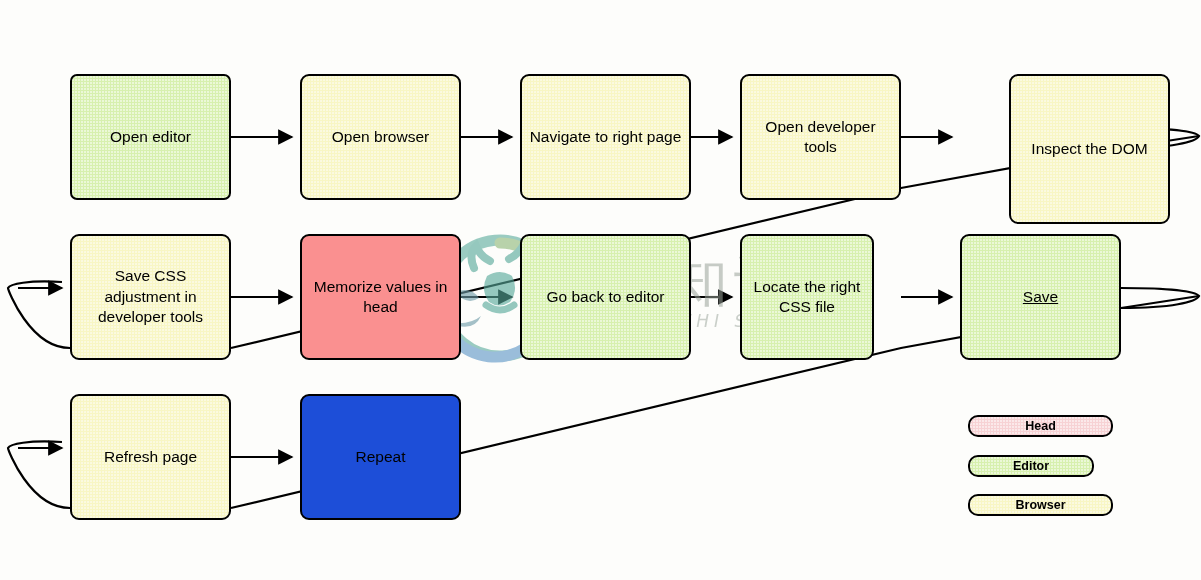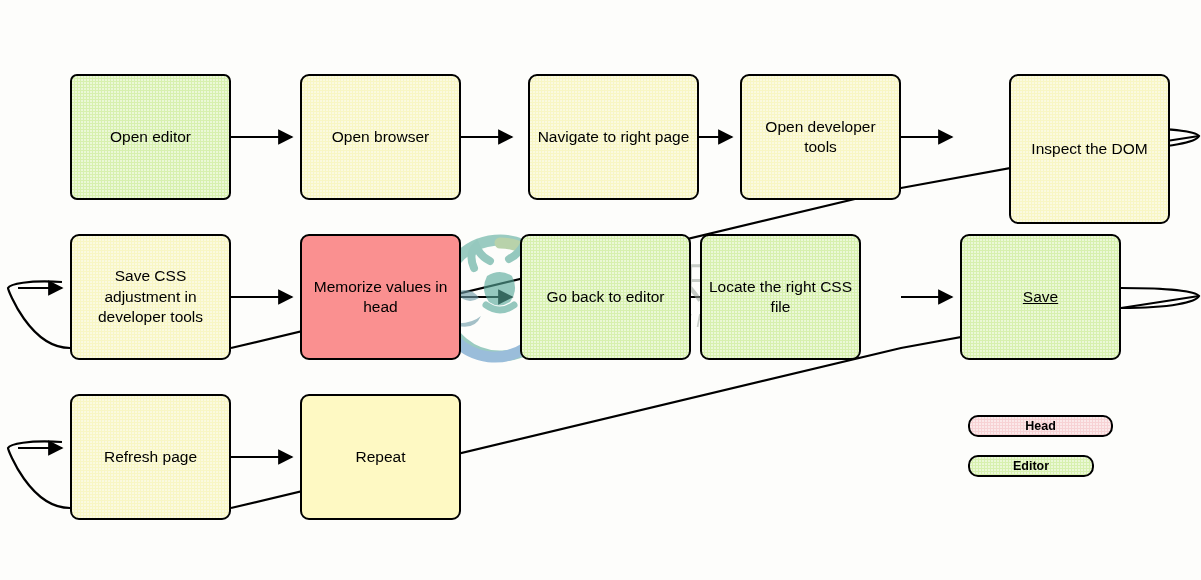--- a/index.html
+++ b/index.html
@@ -60,21 +60,21 @@
   .fill-browser {
     background-color: #f8f6c4;
     background-image:
       radial-gradient(circle at 1px 1px, rgba(255,255,255,0.5) 0.7px, transparent 0.8px);
     background-size: 3px 3px;
   }
   .fill-head {
     background-color: #fa9090;
   }
   .fill-repeat {
-    background-color: #fef9c3;
+    background-color: #1d4ed8;
   }
   .fill-legend-head {
     background-color: #f7d2d4;
     background-image:
       radial-gradient(circle at 1px 1px, rgba(255,255,255,0.55) 0.7px, transparent 0.8px);
     background-size: 3px 3px;
   }
   .legend-chip {
     position: absolute;
     box-sizing: border-box;
@@ -145,58 +145,61 @@
       <line x1="18" y1="448" x2="62" y2="448" marker-end="url(#arrow)"></line>
     </g>
   </svg>
 
   <div class="node fill-editor" style="left:70px;  top:74px;  width:161px; height:126px;border-radius:7px;">
       <span>Open editor</span>
     </div>
   <div class="node fill-browser" style="left:300px; top:74px;  width:161px; height:126px;">
       <span>Open browser</span>
     </div>
-  <div class="node fill-browser" style="left:520px; top:74px;  width:171px; height:126px;margin-left:8px;">
+  <div class="node fill-browser" style="left:520px; top:74px;  width:171px; height:126px;">
       <span>Navigate to right page</span>
     </div>
   <div class="node fill-browser" style="left:740px; top:74px;  width:161px; height:126px;">
       <span>Open developer tools</span>
     </div>
   <div class="node fill-browser" style="left:1009px; top:74px;  width:161px; height:150px;">
       <span>Inspect the DOM</span>
     </div>
 
   <div class="node fill-browser" style="left:70px;  top:234px; width:161px; height:126px;">
       <span>Save CSS adjustment in developer tools</span>
     </div>
   <div class="node fill-head" style="left:300px; top:234px; width:161px; height:126px;">
       <span>Memorize values in head</span>
     </div>
   <div class="node fill-editor" style="left:520px; top:234px; width:171px; height:126px;">
       <span>Go back to editor</span>
     </div>
-  <div class="node fill-editor" style="left:700px; top:234px; width:161px; height:126px;">
+  <div class="node fill-editor" style="left:740px; top:234px; width:134px; height:126px;">
       <span>Locate the right CSS file</span>
     </div>
   <div class="node fill-editor" style="left:960px; top:234px; width:161px; height:126px;text-decoration:underline;">
       <span>Save</span>
     </div>
 
   <div class="node fill-browser" style="left:70px;  top:394px; width:161px; height:126px;">
       <span>Refresh page</span>
     </div>
   <div class="node fill-repeat" style="left:300px; top:394px; width:161px; height:126px;">
       <span>Repeat</span>
     </div>
 
   <div class="legend-chip fill-legend-head" style="left:968px; top:415px; width:145px; height:22px;">
       <span>Head</span>
     </div>
   <div class="legend-chip fill-editor" style="left:968px; top:455px; width:126px; height:22px;">
       <span>Editor</span>
+    </div>
+  <div class="legend-chip fill-browser" style="left:968px; top:494px; width:145px; height:22px;">
+      <span>Browser</span>
     </div>
 
   <svg id="watermark" viewBox="0 0 1201 580" xmlns="http://www.w3.org/2000/svg">
     <g opacity="0.62">
 
       <path d="M 500 240 a 58 58 0 1 0 0 116 a 58 58 0 1 0 0 -116" fill="none" stroke="#5fae9e" stroke-width="11" stroke-linecap="round" stroke-dasharray="300 40" transform="rotate(40 500 298)"></path>
       <path d="M 500 243 a 55 55 0 0 1 48 28" fill="none" stroke="#8fb87a" stroke-width="11" stroke-linecap="round"></path>
       <path d="M 455 340 a 55 55 0 0 0 70 8" fill="none" stroke="#5f96c6" stroke-width="11" stroke-linecap="round"></path>
 
       <path d="M 474 268 q -6 -14 2 -22 q 4 10 14 15" fill="none" stroke="#57a89a" stroke-width="8" stroke-linecap="round"></path>

